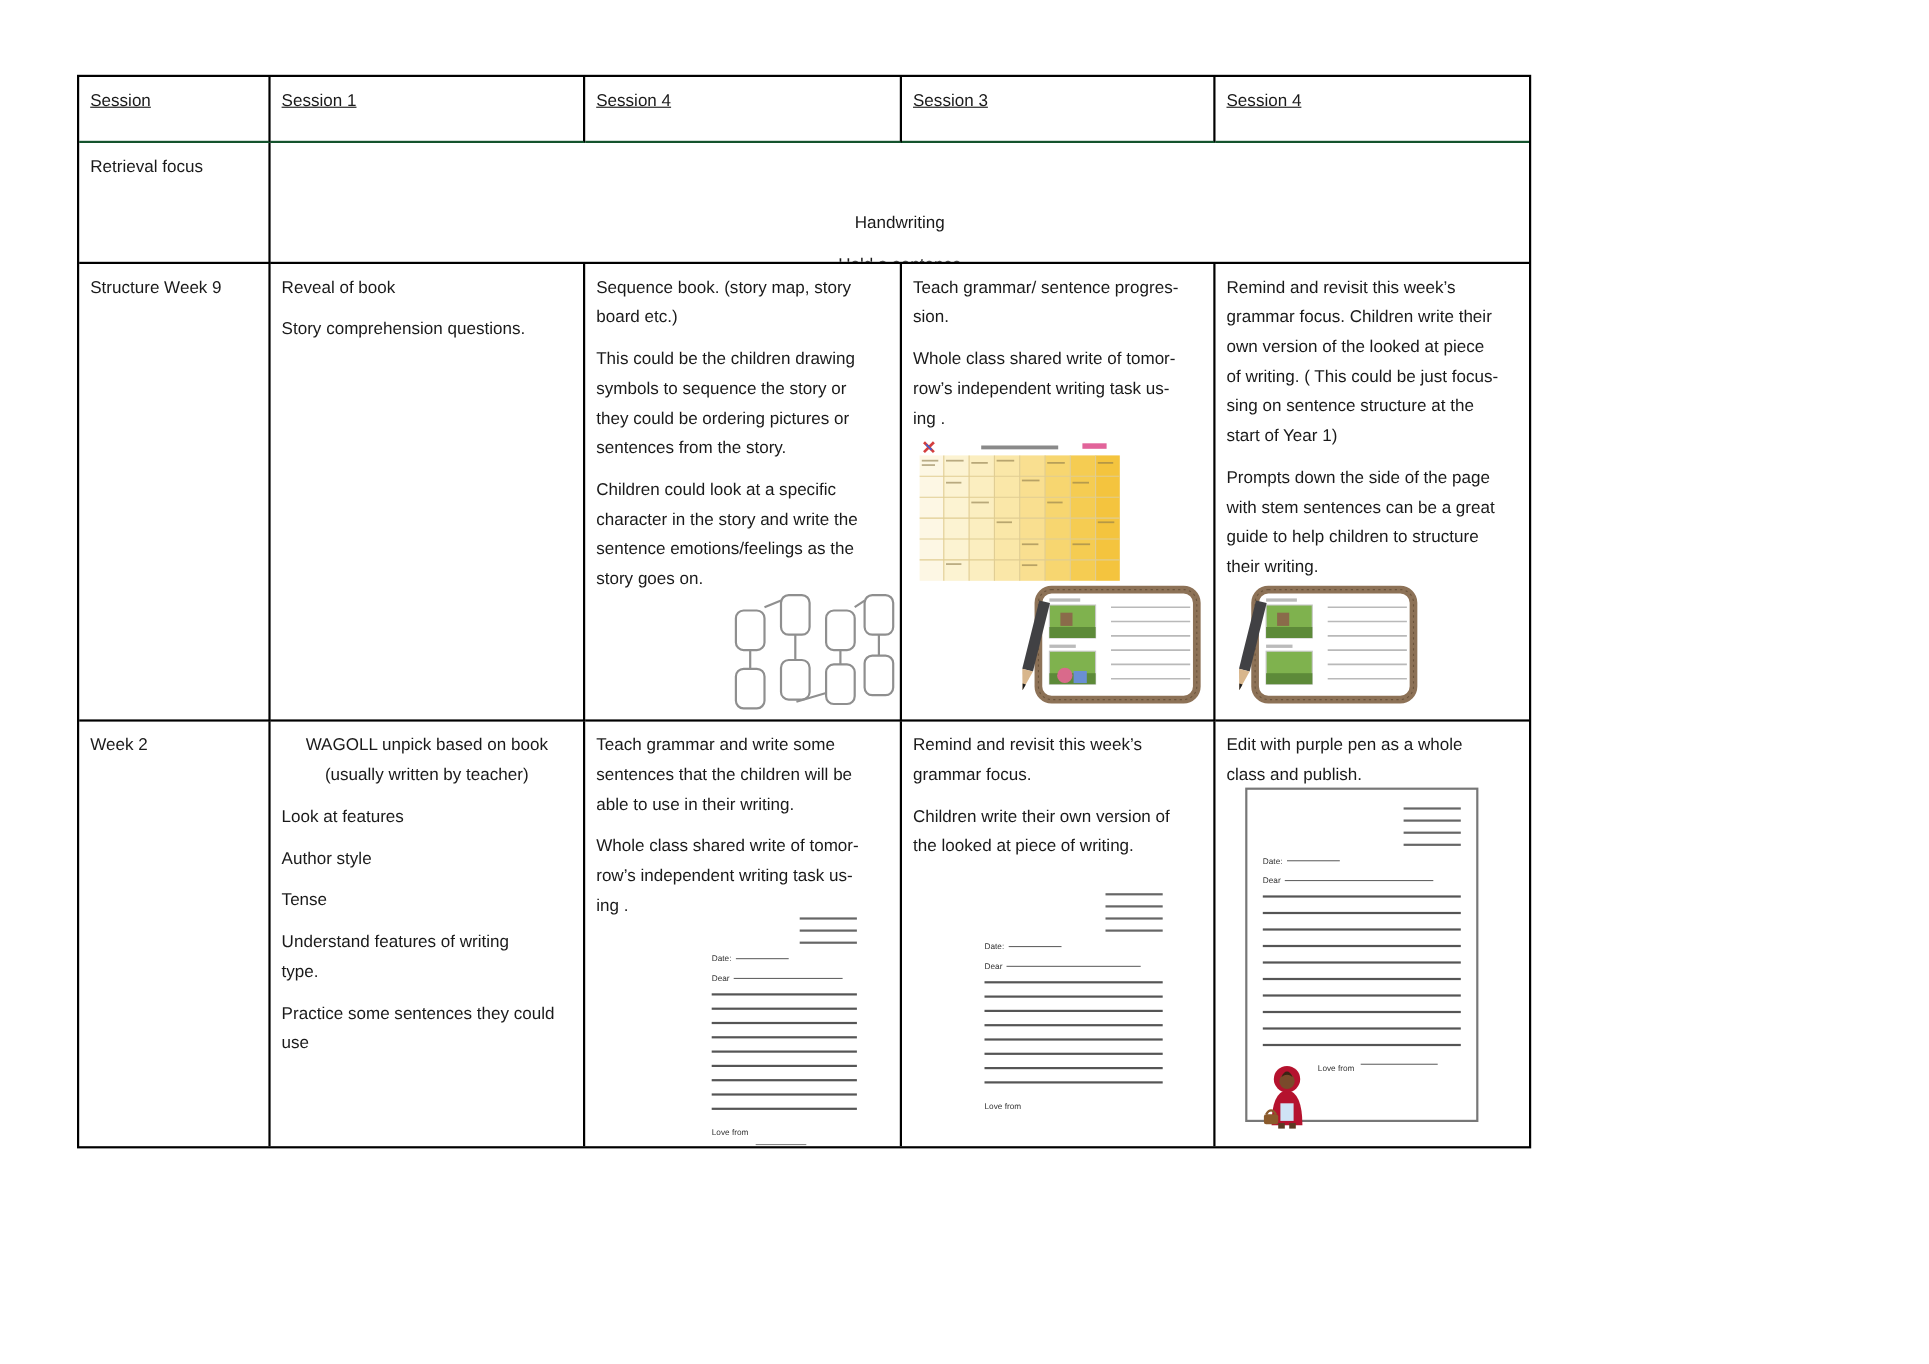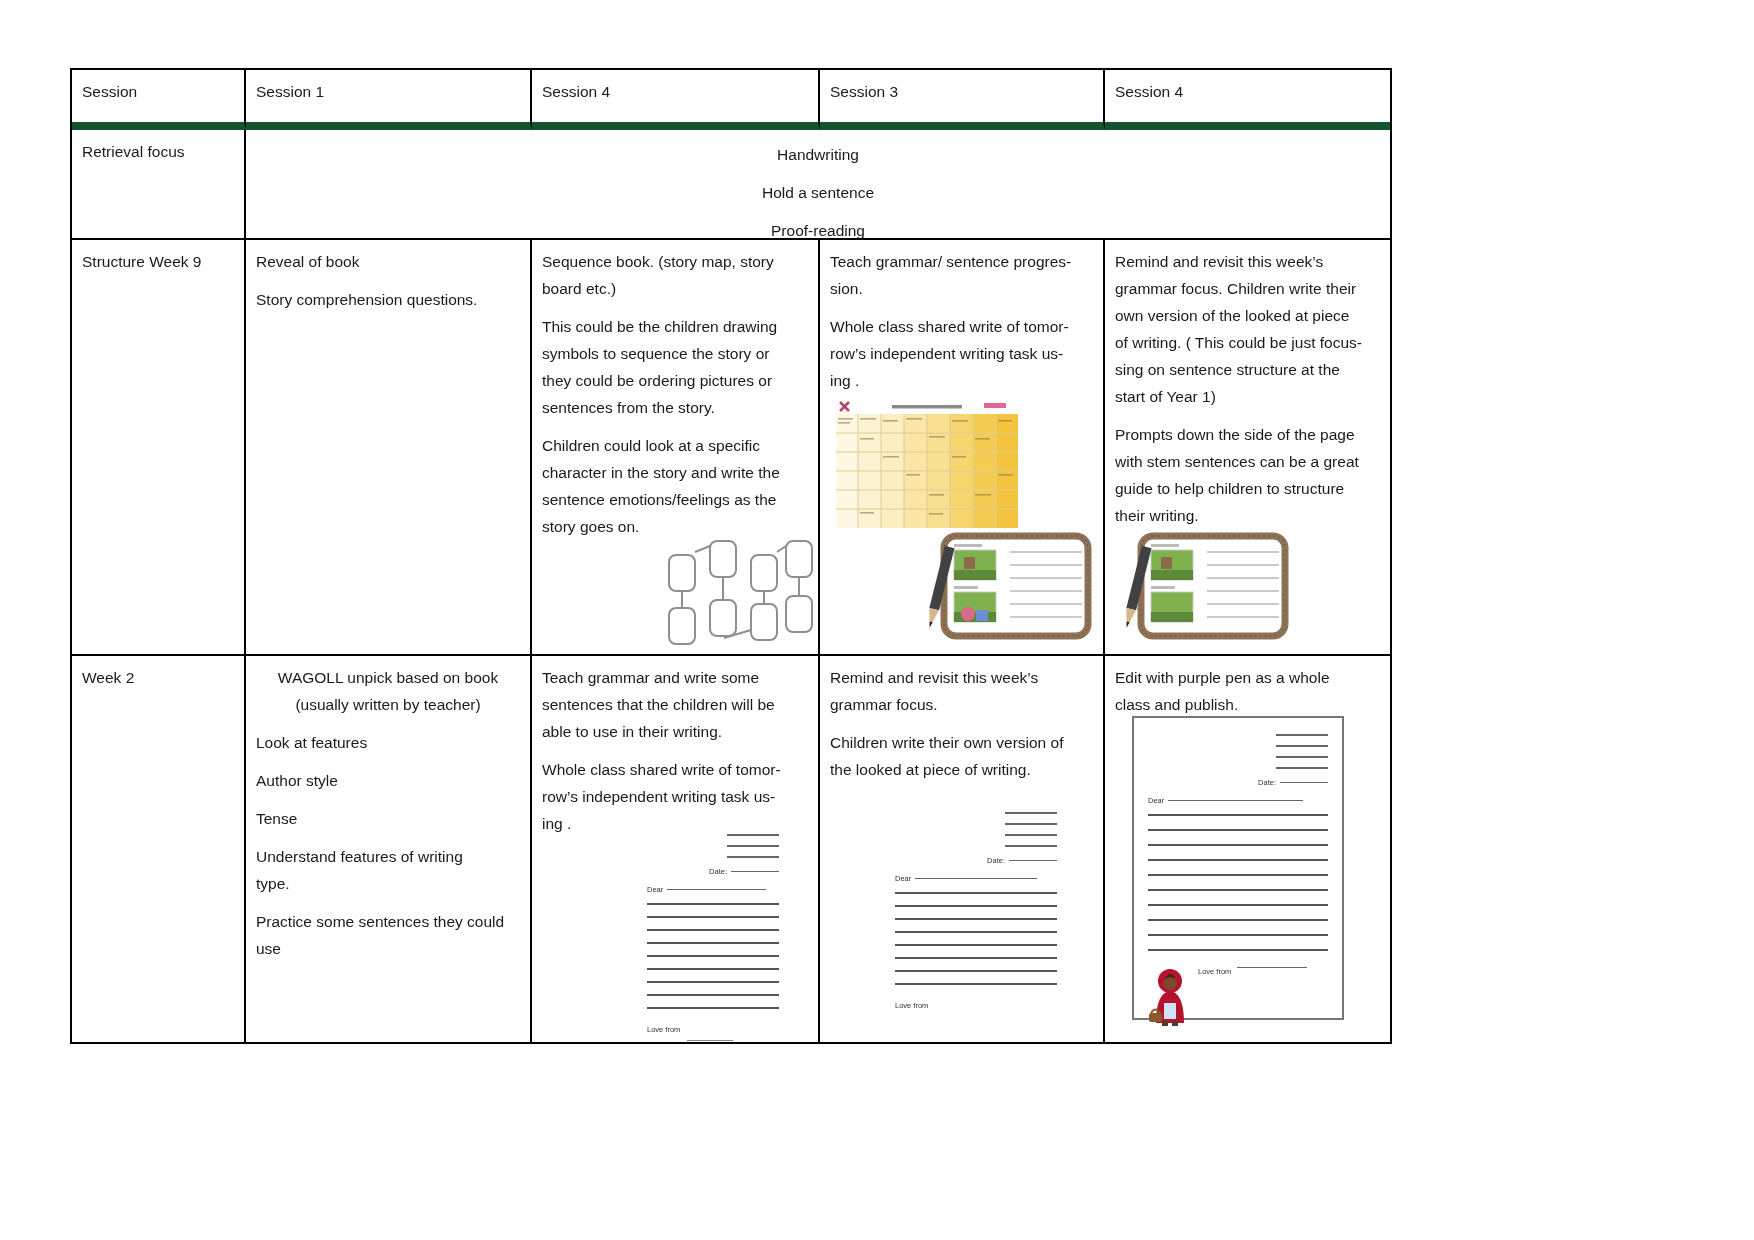--- a/index.html
+++ b/index.html
@@ -7,30 +7,30 @@
         font-family:"Liberation Sans",sans-serif;color:#1a1a1a;}
   .tbl{position:absolute;left:70px;top:68px;
        display:grid;
        grid-template-columns:174px 286px 288px 285px 285px;
        grid-template-rows:60px 110px 416px 386px;
        border:2px solid #000;box-sizing:border-box;}
   .cell{box-sizing:border-box;padding:8px 10px;font-size:15.5px;line-height:27px;
         position:relative;overflow:hidden;}
   .br{border-right:2px solid #000;}
   .bb{border-bottom:2px solid #000;}
-  .hbb{border-bottom:8px solid #14532d;}
+  .hbb{border-bottom:2px solid #14532d;text-decoration:underline;}
   .cell p{margin:0 0 11px 0;white-space:pre-line;}
   .cell p.center{text-align:center;}
-  .merged{grid-column:2 / 6;text-align:center;padding-top:11px;}
+  .merged{grid-column:2 / 6;text-align:center;padding-top:11px;margin-top:48px;}
   .merged p{margin:0 0 11px 0;}
   
   .letter{position:absolute;box-sizing:border-box;}
   .letter .addr i{display:block;width:52px;border-top:2px solid #666;margin:0 0 9px auto;}
   .lrow{display:flex;align-items:center;gap:4px;margin:1px 0 9px 0;}
-  .lrow.right{justify-content:flex-end;}
+  .lrow.right{}
   .tinylab{font-size:7.5px;line-height:9px;color:#333;white-space:nowrap;}
   .lline{display:inline-block;border-top:1.5px solid #666;width:48px;}
   .lline.long{flex:1;max-width:75%;}
   .rules i{display:block;border-top:2px solid #555;margin:0 0 11px 0;}
   .rules.tight i{margin-bottom:13px;}
   .shortline{display:block;width:46px;border-top:1.5px solid #888;margin:6px auto 0 40px;}
   .letter.boxed{border:2px solid #777;padding:16px 14px;background:#fff;}
   .loverow{display:flex;align-items:flex-start;gap:6px;margin-top:16px;}
   .imgbox{position:absolute;}
 </style>

